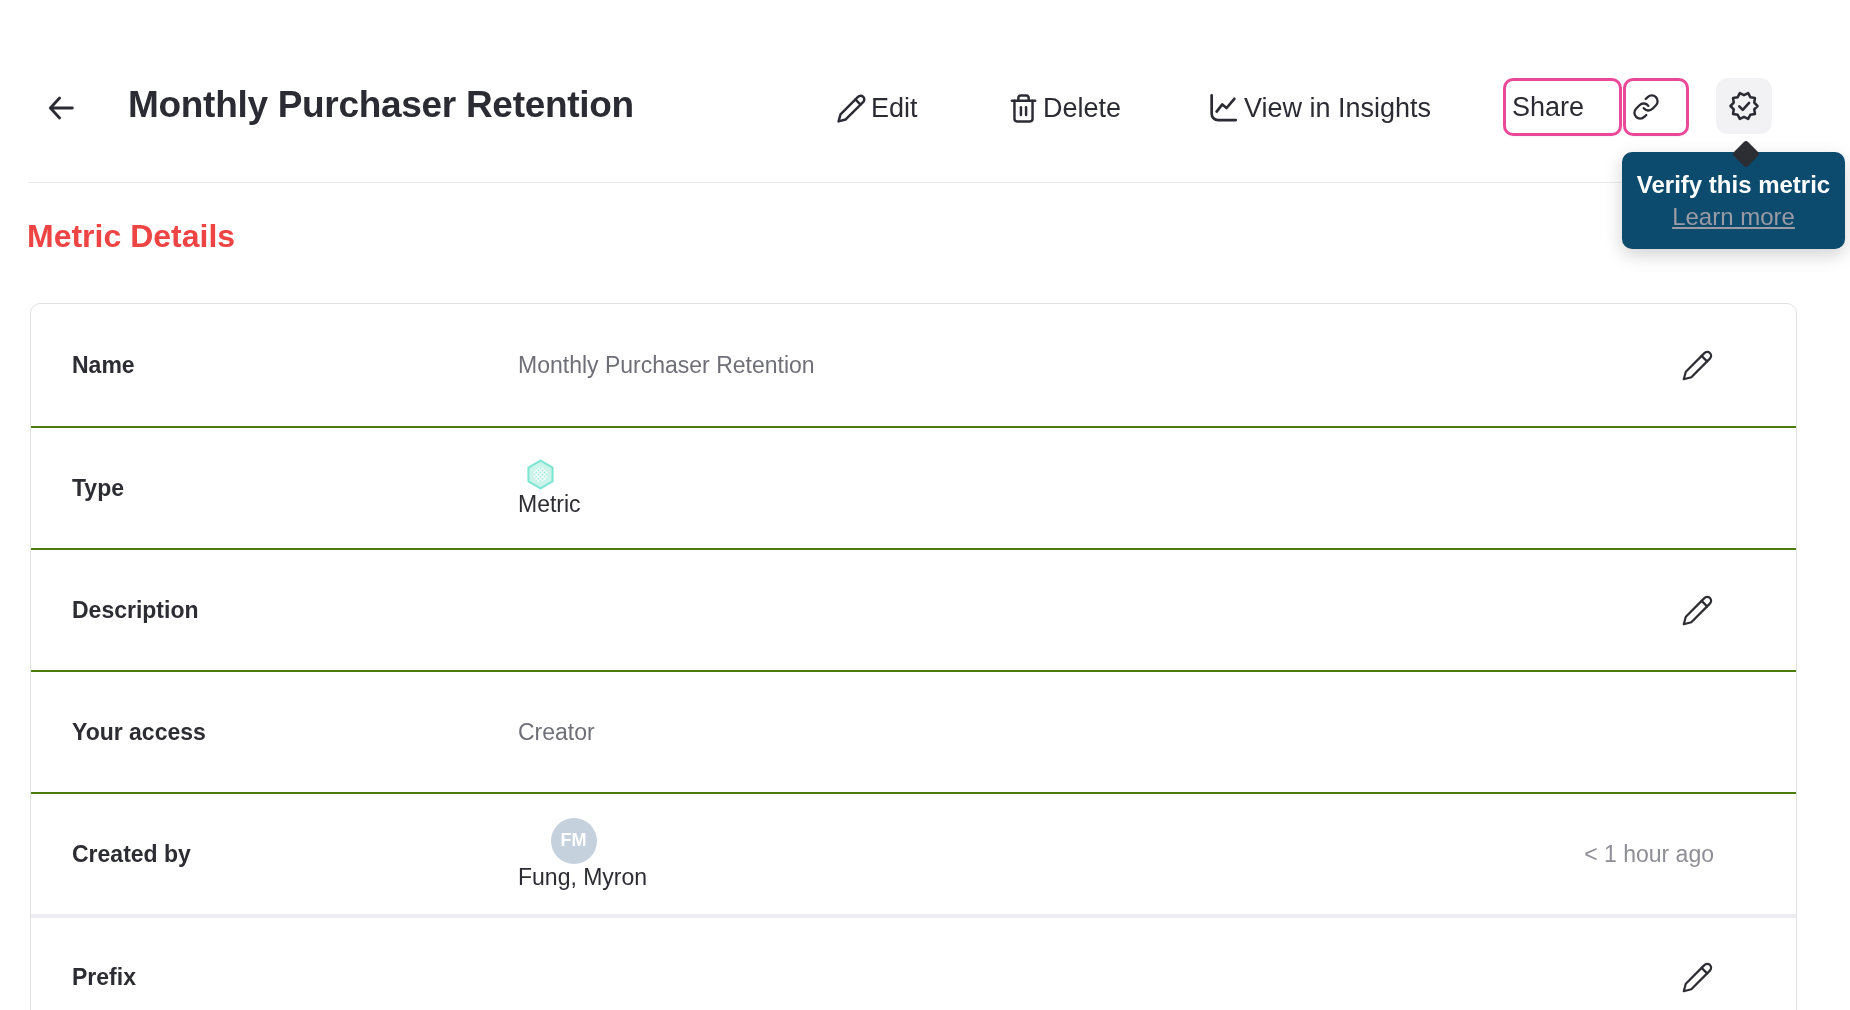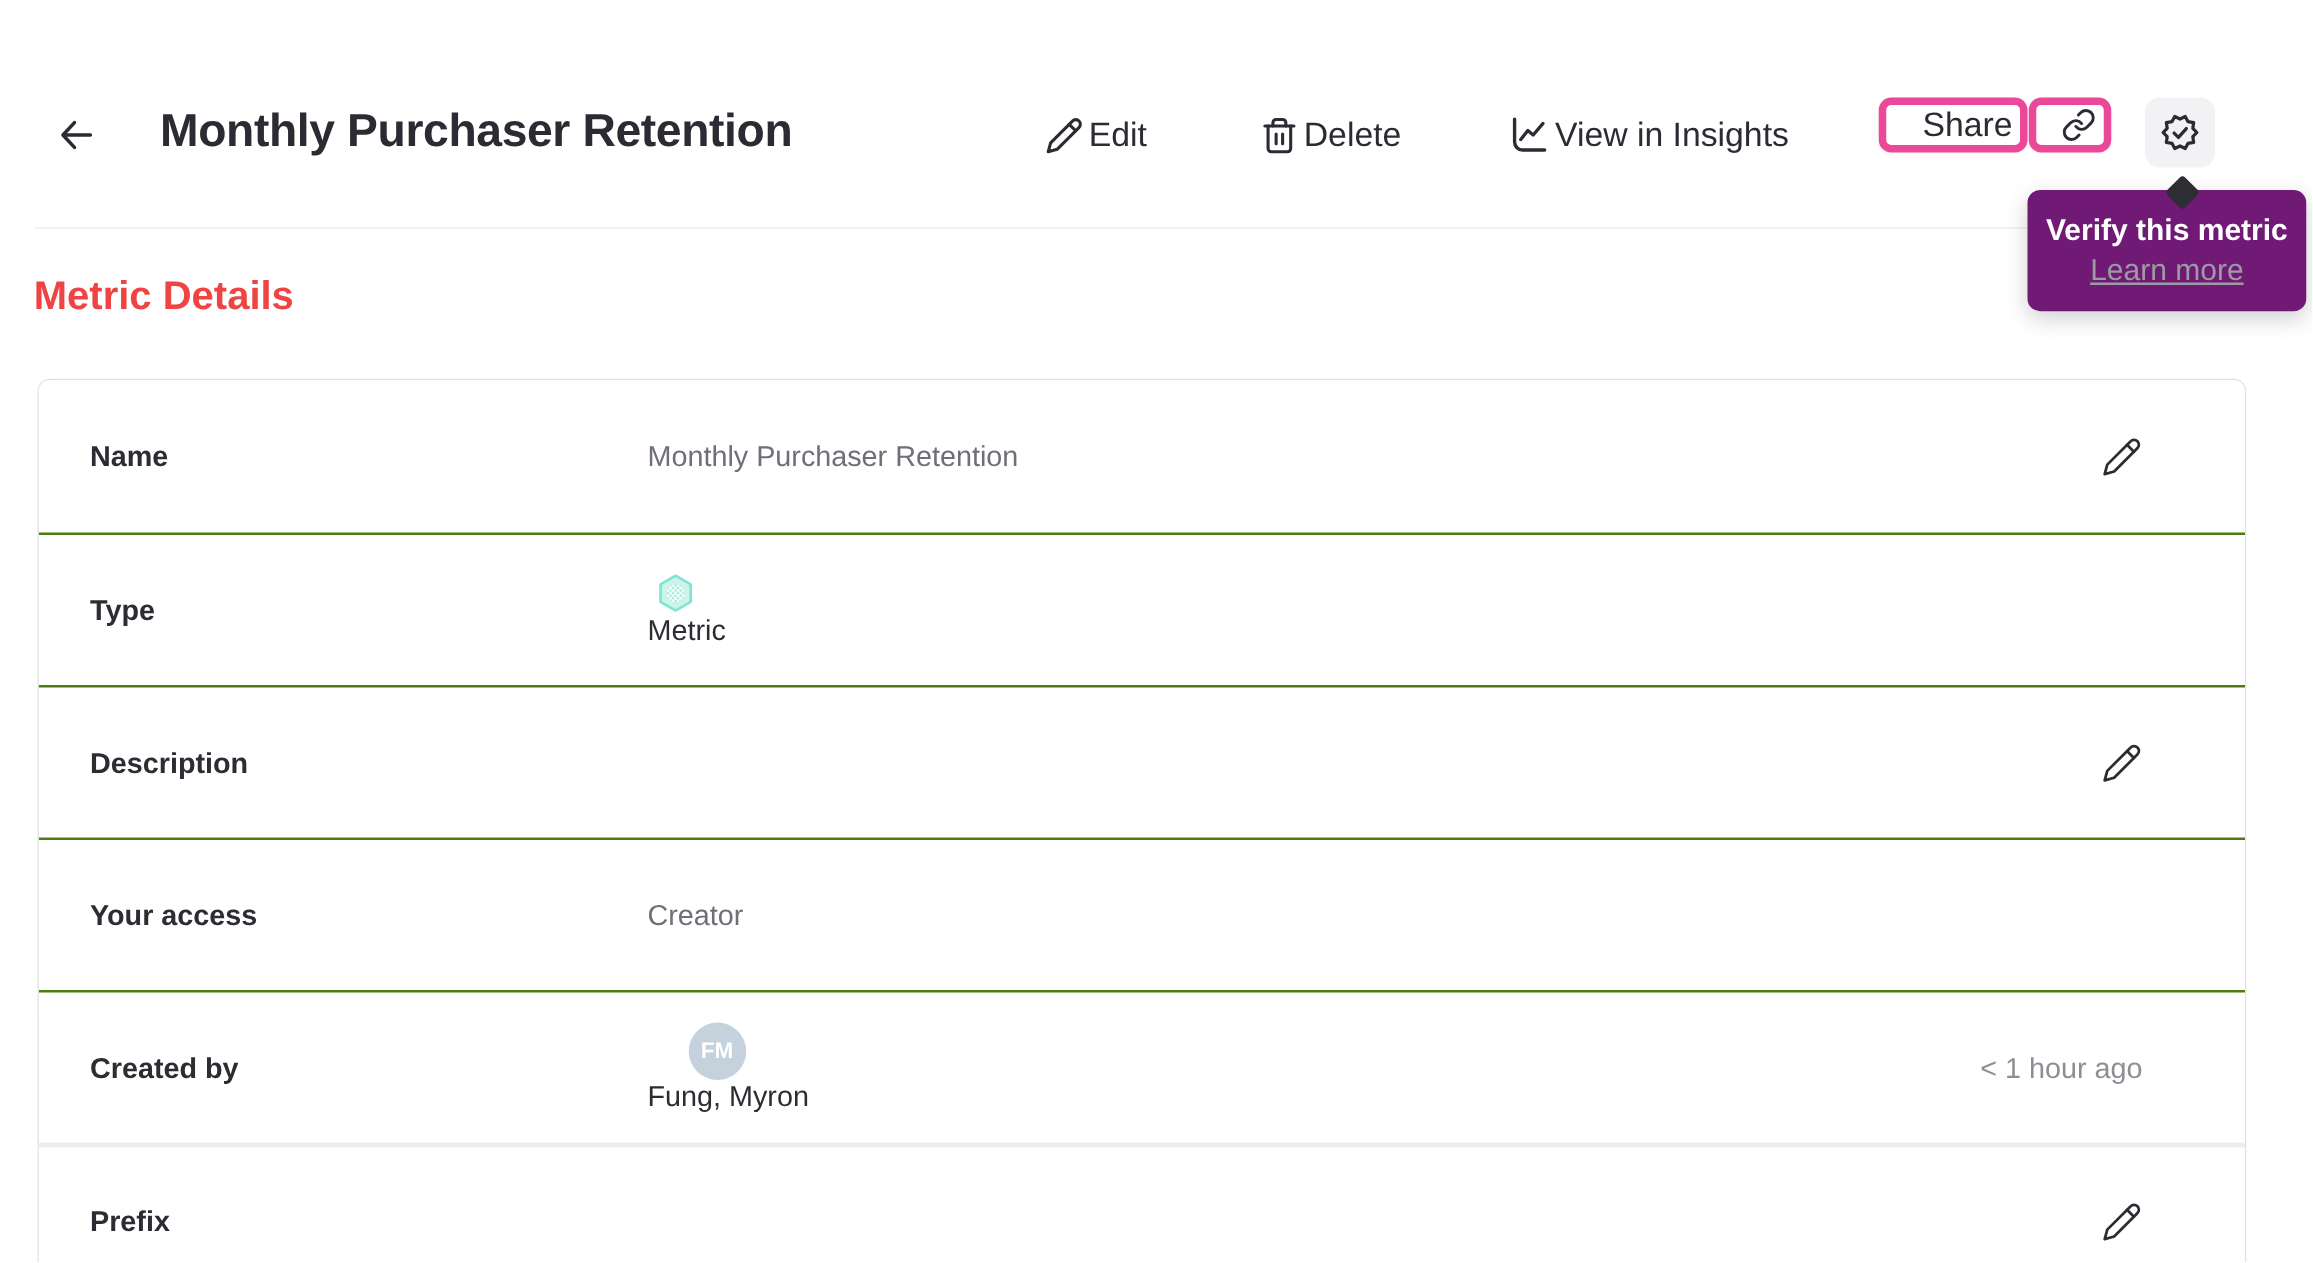--- a/index.html
+++ b/index.html
@@ -30,42 +30,42 @@
     display: flex; align-items: center; gap: 4px;
     font-size: 27px; color: #2b2b33; cursor: pointer;
     background: none; border: none; padding: 0;
     font-family: "Liberation Sans", sans-serif;
   }
   .hdr-action svg { display: block; }
   .act-edit { left: 836px; }
   .act-delete { left: 1008px; }
   .act-insights { left: 1206px; }
   .btn {
-    position: absolute; top: 78px; height: 44px; box-sizing: border-box;
-    display: flex; align-items: center; justify-content: flex-end;
-    border: 6px solid #ec4899; border-radius: 10px; background: #ffffff;
+    position: absolute; top: 78px; height: 58px; box-sizing: border-box;
+    display: flex; align-items: center; justify-content: flex-start;
+    border: 3px solid #ec4899; border-radius: 10px; background: #ffffff;
     font-size: 27px; color: #2b2b33; cursor: pointer;
     font-family: "Liberation Sans", sans-serif;
     box-shadow: 0 1px 2px rgba(0,0,0,0.04);
   }
   .btn-share { left: 1503px; width: 119px; }
   .btn-link { left: 1623px; width: 66px; }
   .btn-verify {
     position: absolute; left: 1716px; top: 78px; width: 56px; height: 56px;
     display: flex; align-items: center; justify-content: center;
     background: #f2f2f5; border: none; border-radius: 12px; cursor: pointer;
   }
   .header-divider {
     position: absolute; top: 182px; left: 28px; right: 28px;
     height: 1px; background: #ececee;
   }
   
   .tooltip {
     position: absolute; left: 1622px; top: 152px; width: 223px; height: 97px;
-    background: #701a75; border-radius: 10px;
+    background: #0c4a6e; border-radius: 10px;
     box-shadow: 0 6px 18px rgba(0,0,0,0.18);
     display: flex; flex-direction: column; align-items: center; justify-content: center;
     gap: 4px; z-index: 5;
   }
   .tooltip::before {
     content: ""; position: absolute; top: -8px; left: 114px;
     width: 20px; height: 20px; background: #2d2d34;
     transform: rotate(45deg); border-radius: 3px;
   }
   .tooltip-title { font-size: 24px; font-weight: bold; color: #ffffff; white-space: nowrap; }

